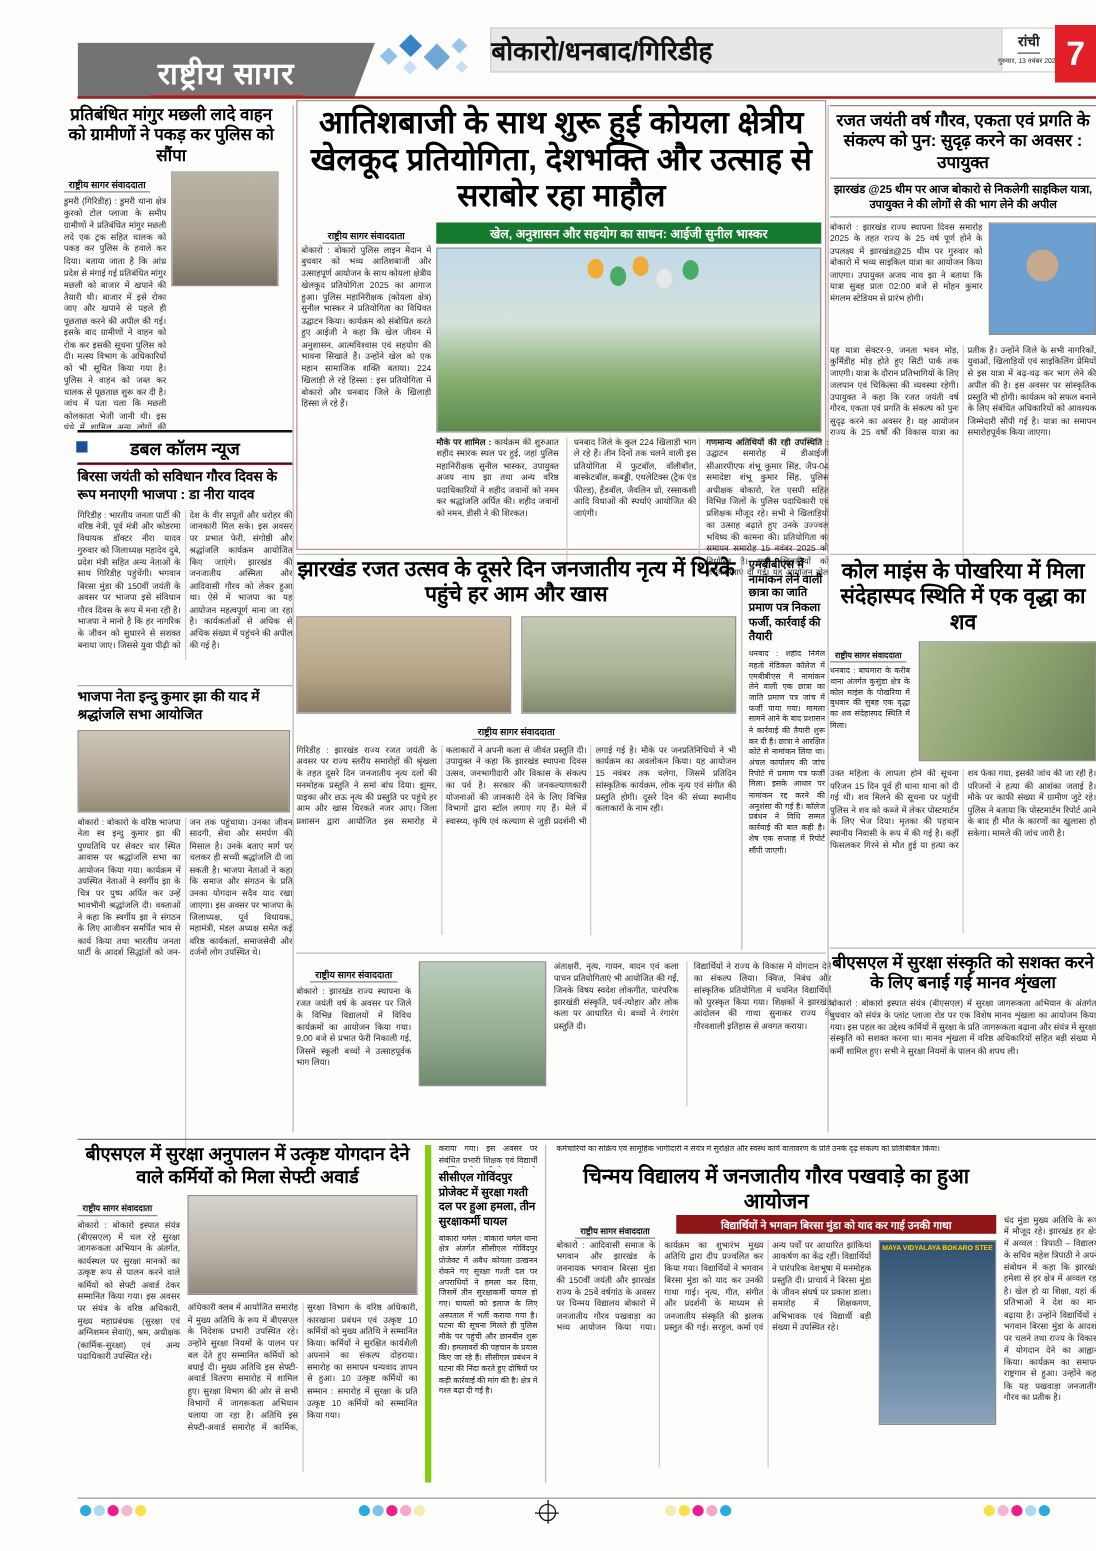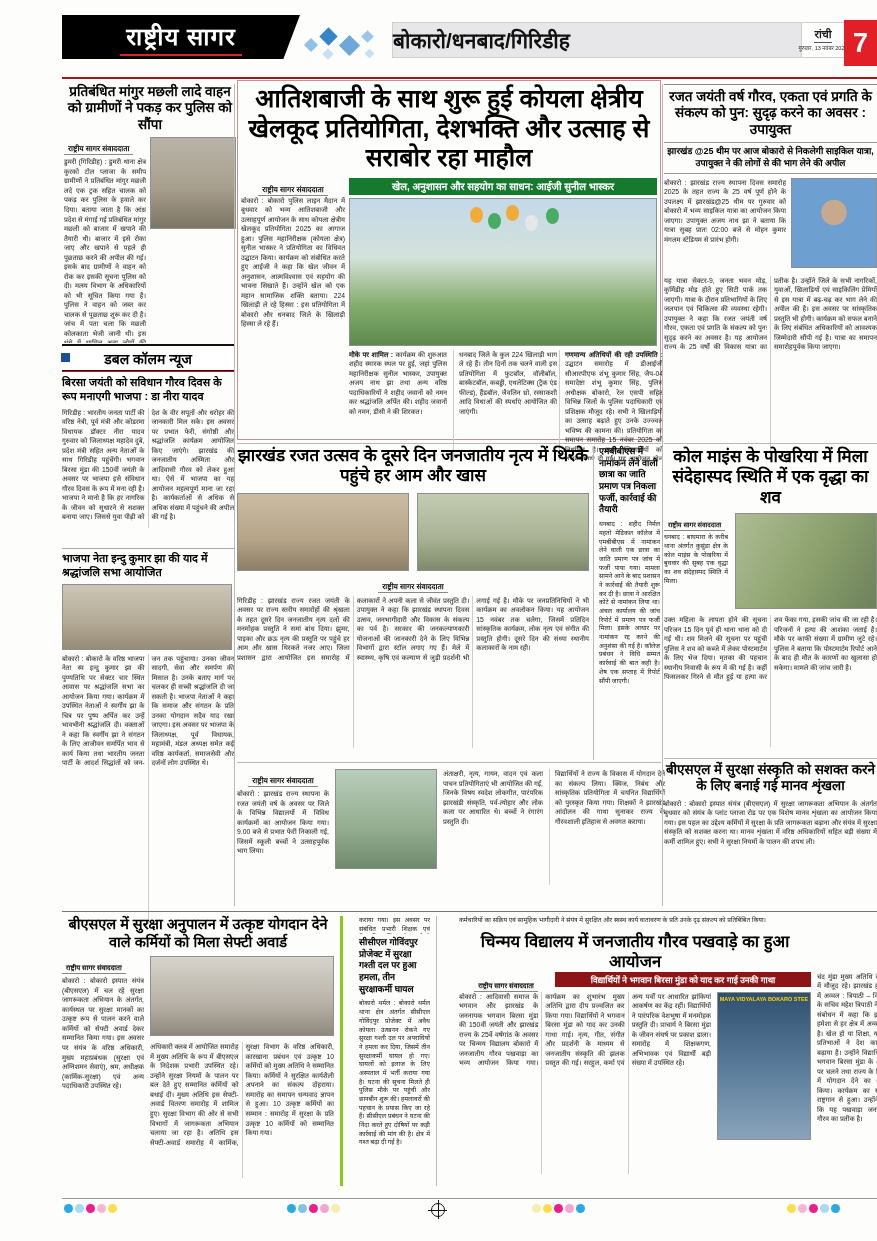--- a/index.html
+++ b/index.html
@@ -1,21 +1,21 @@
 <!DOCTYPE html>
 <html><head>
 <meta charset="utf-8">
 <style>
   html,body{margin:0;padding:0;background:#ffffff;}
   #page{position:relative;width:877px;height:1241px;background:#fdfdfc;overflow:hidden;
         font-family:"Liberation Sans","DejaVu Sans",sans-serif;color:#1c1c1c;}
   .abs{position:absolute;}
   
-  .masthead{left:62px;top:15px;width:238px;height:44px;background:#000000;
-            clip-path:polygon(0 0,100% 0,93% 100%,0 100%);display:flex;align-items:center;justify-content:center;}
+  .masthead{left:62px;top:34px;width:238px;height:44px;background:#737373;
+            clip-path:polygon(0 0,100% 0,93% 100%,0 100%);display:flex;align-items:flex-end;justify-content:center;}
   .masthead .t{color:#fff;font-size:24px;font-weight:bold;letter-spacing:1px;border-bottom:2px solid #d23;padding:0 6px 2px;}
   .deco{left:300px;top:26px;width:92px;height:38px;}
   .deco i{position:absolute;display:block;transform:rotate(45deg);}
   .section-bar{left:392px;top:22px;width:408px;height:34px;background:#e7e7e9;border:1px solid #cfcfcf;
                display:flex;align-items:center;font-size:21px;font-weight:bold;color:#111;}
   .ranchi-box{left:801px;top:22px;width:42px;height:34px;background:#fff;border:1px solid #cfcfcf;
               display:flex;flex-direction:column;align-items:center;justify-content:center;}
   .ranchi-box .c{font-size:11px;font-weight:bold;border-bottom:1px solid #555;line-height:1.2;}
   .ranchi-box .d{font-size:5.5px;margin-top:1px;white-space:nowrap;}
   .pageno{left:844px;top:20px;width:33px;height:46px;background:#e21e26;color:#fff;
@@ -85,21 +85,21 @@
   </div>
   <div class="abs ranchi-box">
     <span class="c">रांची</span>
     <span class="d">गुरुवार, 13 नवंबर 2025</span>
   </div>
   <div class="abs pageno">
     <span>7</span>
   </div>
   <div class="abs red-rule"></div>
 
-  <div class="abs" style="left:64px;top:84px;width:172px;height:256px;">
+  <div class="abs" style="left:51px;top:84px;width:172px;height:256px;">
     <div class="h-md" style="text-align:center;">प्रतिबंधित मांगुर मछली लादे वाहन को ग्रामीणों ने पकड़ कर पुलिस को सौंपा</div>
     <div style="position:relative;margin-top:4px;height:206px;overflow:hidden;">
       <div class="photo ph-truck" style="float:right;width:86px;height:92px;margin:0 0 3px 4px;"></div>
       <div style="margin-bottom:2px;"><span class="byline">राष्ट्रीय सागर संवाददाता</span></div>
       <div class="body-t" style="height:188px;">डुमरी (गिरिडीह) : डुमरी थाना क्षेत्र कुरको टोल प्लाजा के समीप ग्रामीणों ने प्रतिबंधित मांगुर मछली लदे एक ट्रक सहित चालक को पकड़ कर पुलिस के हवाले कर दिया। बताया जाता है कि आंध्र प्रदेश से मंगाई गई प्रतिबंधित मांगुर मछली को बाजार में खपाने की तैयारी थी। बाजार में इसे रोका जाए और खपाने से पहले ही पूछताछ करने की अपील की गई। इसके बाद ग्रामीणों ने वाहन को रोक कर इसकी सूचना पुलिस को दी। मत्स्य विभाग के अधिकारियों को भी सूचित किया गया है। पुलिस ने वाहन को जब्त कर चालक से पूछताछ शुरू कर दी है। जांच में पता चला कि मछली कोलकाता भेजी जानी थी। इस धंधे में शामिल अन्य लोगों की तलाश की जा रही है। ग्रामीणों की सजगता से बड़ी खेप पकड़ी गई। पुलिस मामले की छानबीन कर रही है।</div>
     </div>
   </div>
 
   <div class="abs dblbox" style="left:62px;top:344px;width:172px;height:24px;">
     <span class="sq"></span>
@@ -212,27 +212,27 @@
         <span class="byline" style="font-size:6.8px;">राष्ट्रीय सागर संवाददाता</span>
         <div class="body-t" style="margin-top:2px;height:204px;">बोकारो : बोकारो इस्पात संयंत्र (बीएसएल) में चल रहे सुरक्षा जागरूकता अभियान के अंतर्गत, कार्यस्थल पर सुरक्षा मानकों का उत्कृष्ट रूप से पालन करने वाले कर्मियों को सेफ्टी अवार्ड देकर सम्मानित किया गया। इस अवसर पर संयंत्र के वरिष्ठ अधिकारी, मुख्य महाप्रबंधक (सुरक्षा एवं अग्निशमन सेवाएं), श्रम, अधीक्षक (कार्मिक-सुरक्षा) एवं अन्य पदाधिकारी उपस्थित रहे।</div>
       </div>
       <div class="photo ph-meeting" style="position:absolute;left:88px;top:0;width:184px;height:80px;"></div>
       <div class="body-t cols2" style="position:absolute;left:88px;top:86px;width:184px;height:136px;">
         <span>अधिकारी क्लब में आयोजित समारोह में मुख्य अतिथि के रूप में बीएसएल के निदेशक प्रभारी उपस्थित रहे। उन्होंने सुरक्षा नियमों के पालन पर बल देते हुए सम्मानित कर्मियों को बधाई दी। मुख्य अतिथि इस सेफ्टी-अवार्ड वितरण समारोह में शामिल हुए। सुरक्षा विभाग की ओर से सभी विभागों में जागरूकता अभियान चलाया जा रहा है।</span> <span>अतिथि इस सेफ्टी-अवार्ड समारोह में कार्मिक, सुरक्षा विभाग के वरिष्ठ अधिकारी, कारखाना प्रबंधन एवं उत्कृष्ट 10 कर्मियों को मुख्य अतिथि ने सम्मानित किया। कर्मियों ने सुरक्षित कार्यशैली अपनाने का संकल्प दोहराया। समारोह का समापन धन्यवाद ज्ञापन से हुआ। 10 उत्कृष्ट कर्मियों का सम्मान : समारोह में सुरक्षा के प्रति उत्कृष्ट 10 कर्मियों को सम्मानित किया गया।</span>
       </div>
     </div>
   </div>
 
-  <div class="abs" style="left:340px;top:916px;width:90px;height:270px;border-left:3px solid #84cc16;padding-left:16px;box-sizing:border-box;">
+  <div class="abs" style="left:340px;top:916px;width:90px;height:270px;border-left:5px solid #84cc16;padding-left:6px;box-sizing:border-box;">
     <div class="body-s" style="height:18px;">कराया गया। इस अवसर पर संबंधित प्रभारी शिक्षक एवं विद्यार्थी उपस्थित रहे। सभी ने झारखंड के विकास का संकल्प लिया।</div>
     <div class="h-xs" style="margin-top:3px;">सीसीएल गोविंदपुर प्रोजेक्ट में सुरक्षा गश्ती दल पर हुआ हमला, तीन सुरक्षाकर्मी घायल</div>
     <div class="body-s" style="margin-top:4px;height:186px;">बोकारो थर्मल : बोकारो थर्मल थाना क्षेत्र अंतर्गत सीसीएल गोविंदपुर प्रोजेक्ट में अवैध कोयला उत्खनन रोकने गए सुरक्षा गश्ती दल पर अपराधियों ने हमला कर दिया, जिसमें तीन सुरक्षाकर्मी घायल हो गए। घायलों को इलाज के लिए अस्पताल में भर्ती कराया गया है। घटना की सूचना मिलते ही पुलिस मौके पर पहुंची और छानबीन शुरू की। हमलावरों की पहचान के प्रयास किए जा रहे हैं। सीसीएल प्रबंधन ने घटना की निंदा करते हुए दोषियों पर कड़ी कार्रवाई की मांग की है। क्षेत्र में गश्त बढ़ा दी गई है।</div>
   </div>
 
-  <div class="abs" style="left:436px;top:916px;width:441px;height:270px;border-left:1px solid #bbb;padding-left:22px;box-sizing:border-box;">
+  <div class="abs" style="left:436px;top:916px;width:441px;height:270px;border-left:1px solid #bbb;padding-left:8px;box-sizing:border-box;">
     <div class="body-s" style="height:16px;">कर्मचारियों का सक्रिय एवं सामूहिक भागीदारी ने संयंत्र में सुरक्षित और स्वस्थ कार्य वातावरण के प्रति उनके दृढ़ संकल्प को प्रतिबिंबित किया।</div>
     <div class="h-lg" style="width:352px;font-size:16.5px;">चिन्मय विद्यालय में जनजातीय गौरव पखवाड़े का हुआ आयोजन</div>
     <div style="position:relative;margin-top:0;height:204px;">
       <div style="position:absolute;left:0;top:2px;width:94px;text-align:center;">
         <span class="byline" style="font-size:6.8px;">राष्ट्रीय सागर संवाददाता</span>
       </div>
       <div class="red-bar" style="position:absolute;left:96px;top:0;width:256px;height:15px;">
         <span>विद्यार्थियों ने भगवान बिरसा मुंडा को याद कर गाई उनकी गाथा</span>
       </div>
       <div class="body-t cols3" style="position:absolute;left:0;top:20px;width:252px;height:182px;">बोकारो : आदिवासी समाज के भगवान और झारखंड के जननायक भगवान बिरसा मुंडा की 150वीं जयंती और झारखंड राज्य के 25वें वर्षगांठ के अवसर पर चिन्मय विद्यालय बोकारो में जनजातीय गौरव पखवाड़ा का भव्य आयोजन किया गया। कार्यक्रम का शुभारंभ मुख्य अतिथि द्वारा दीप प्रज्वलित कर किया गया। विद्यार्थियों ने भगवान बिरसा मुंडा को याद कर उनकी गाथा गाई। नृत्य, गीत, संगीत और प्रदर्शनी के माध्यम से जनजातीय संस्कृति की झलक प्रस्तुत की गई। सरहुल, कर्मा एवं अन्य पर्वों पर आधारित झांकियां आकर्षण का केंद्र रहीं। विद्यार्थियों ने पारंपरिक वेशभूषा में मनमोहक प्रस्तुति दी। प्राचार्य ने बिरसा मुंडा के जीवन संघर्ष पर प्रकाश डाला। समारोह में शिक्षकगण, अभिभावक एवं विद्यार्थी बड़ी संख्या में उपस्थित रहे।</div>

